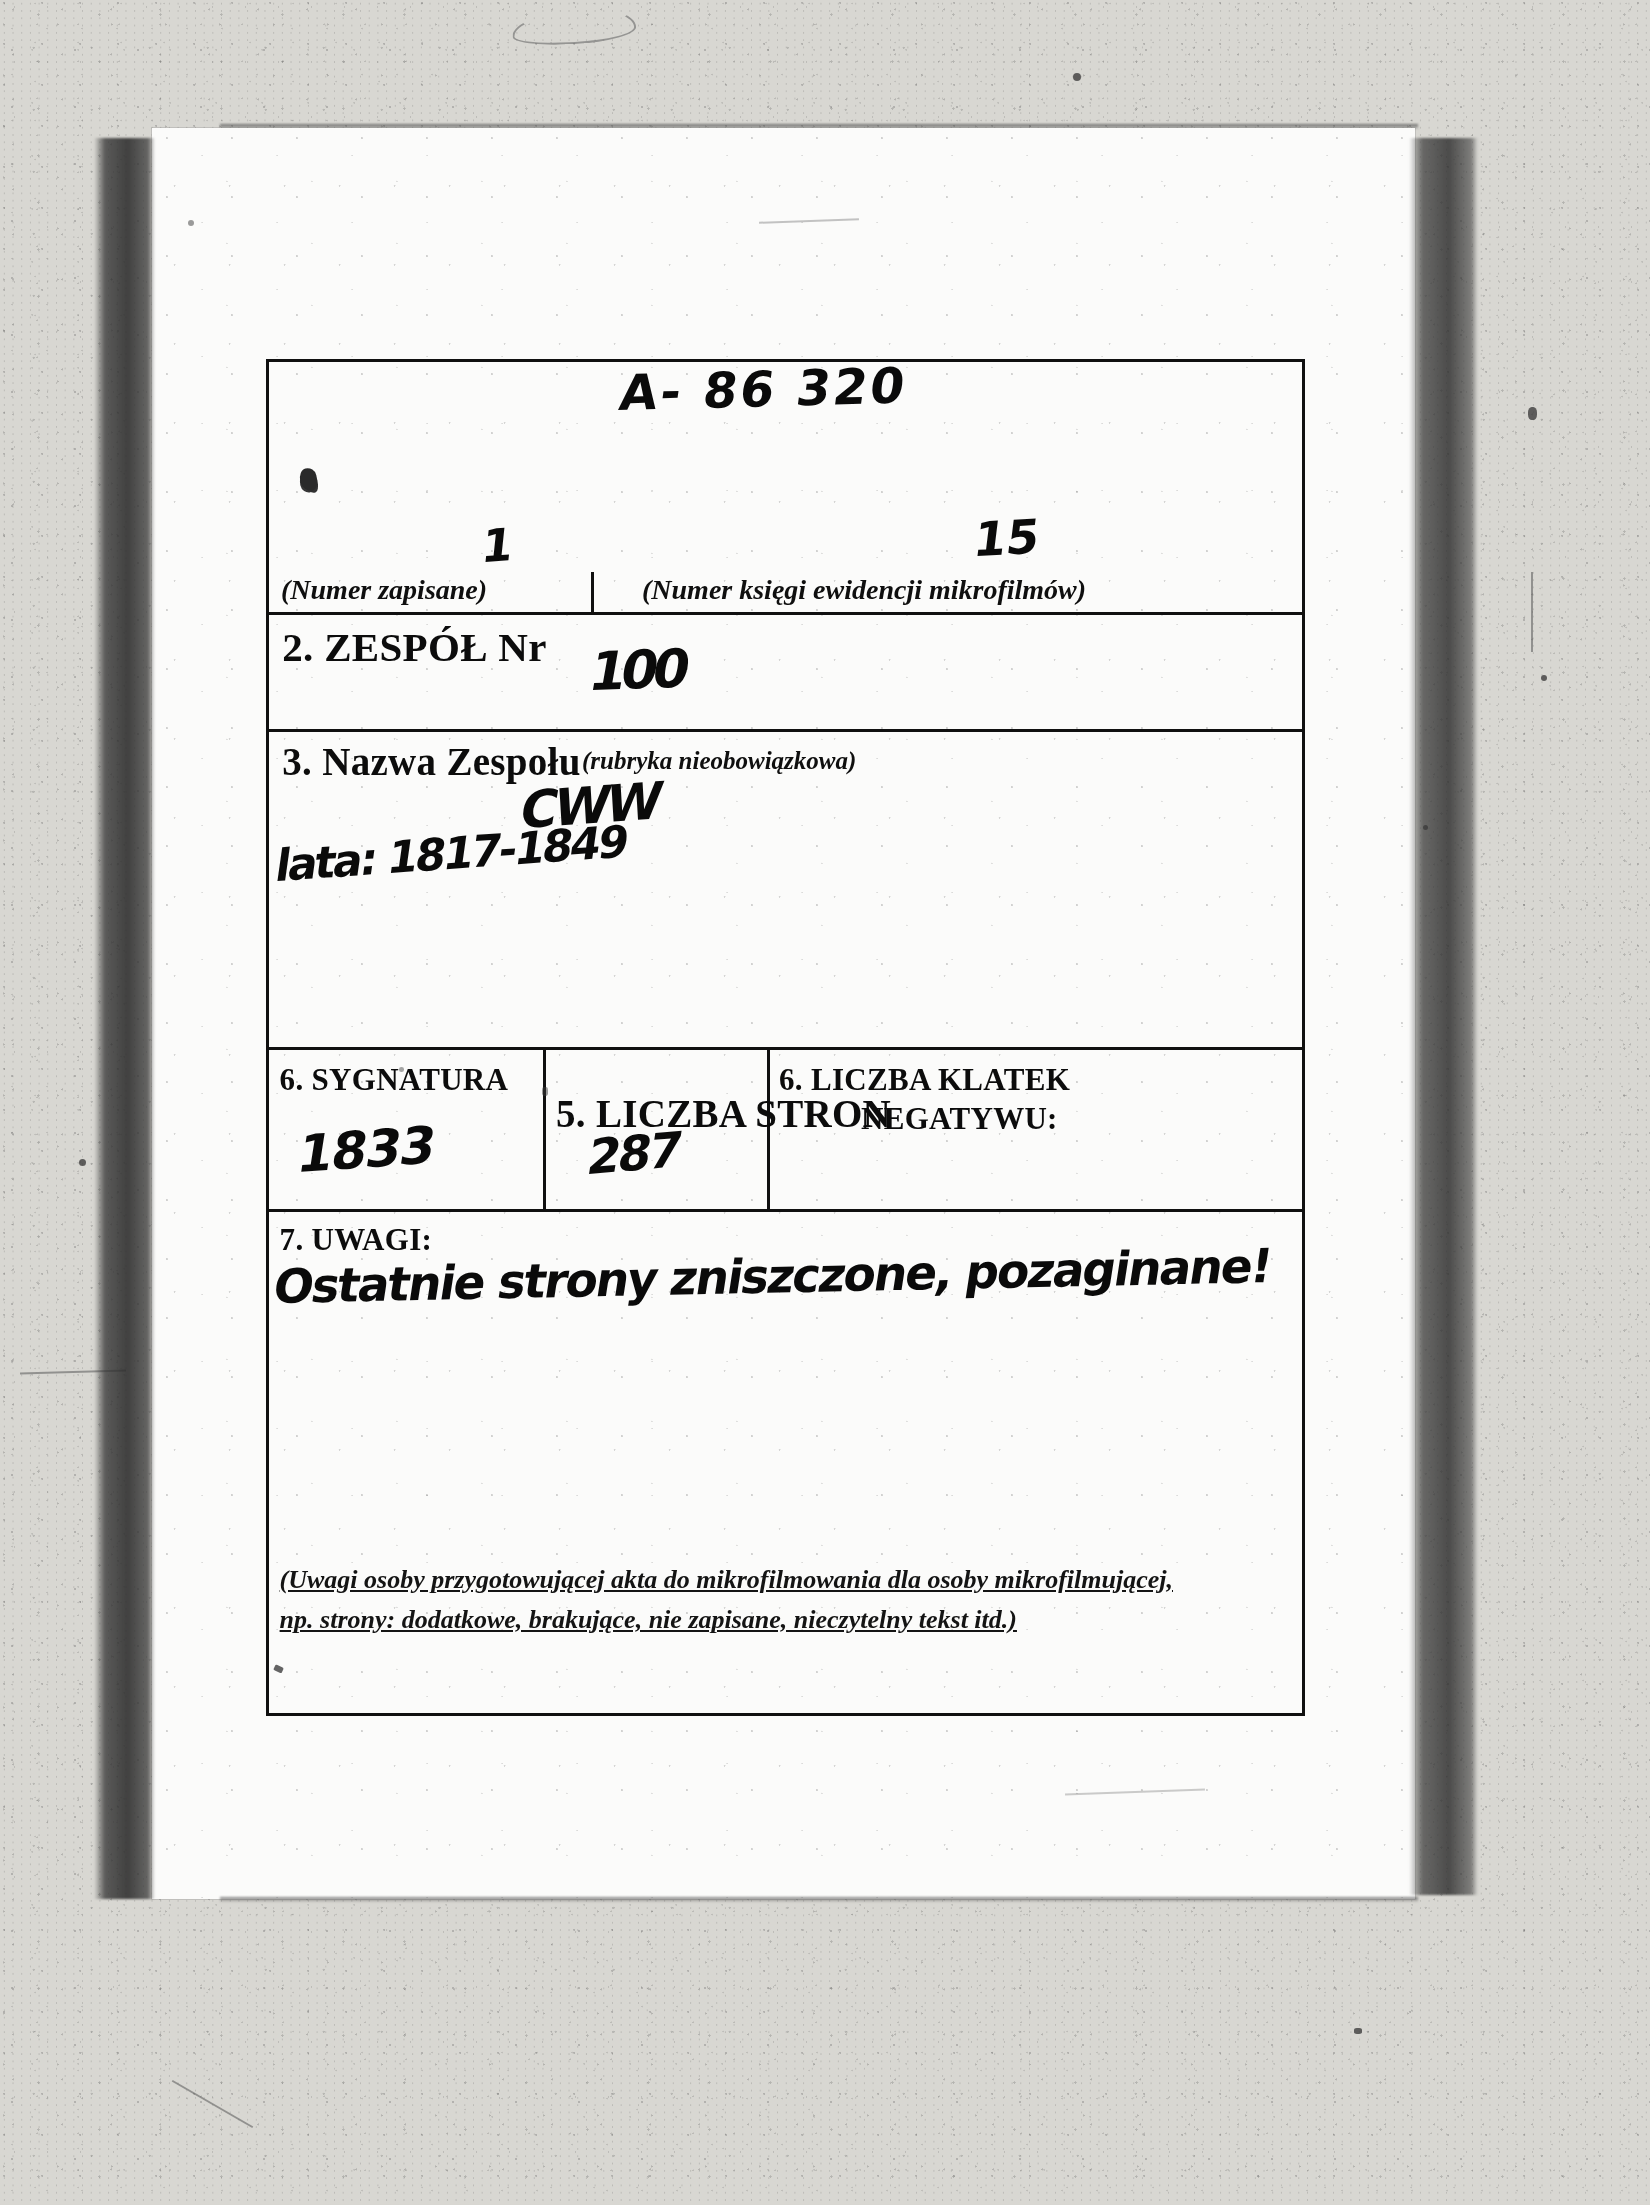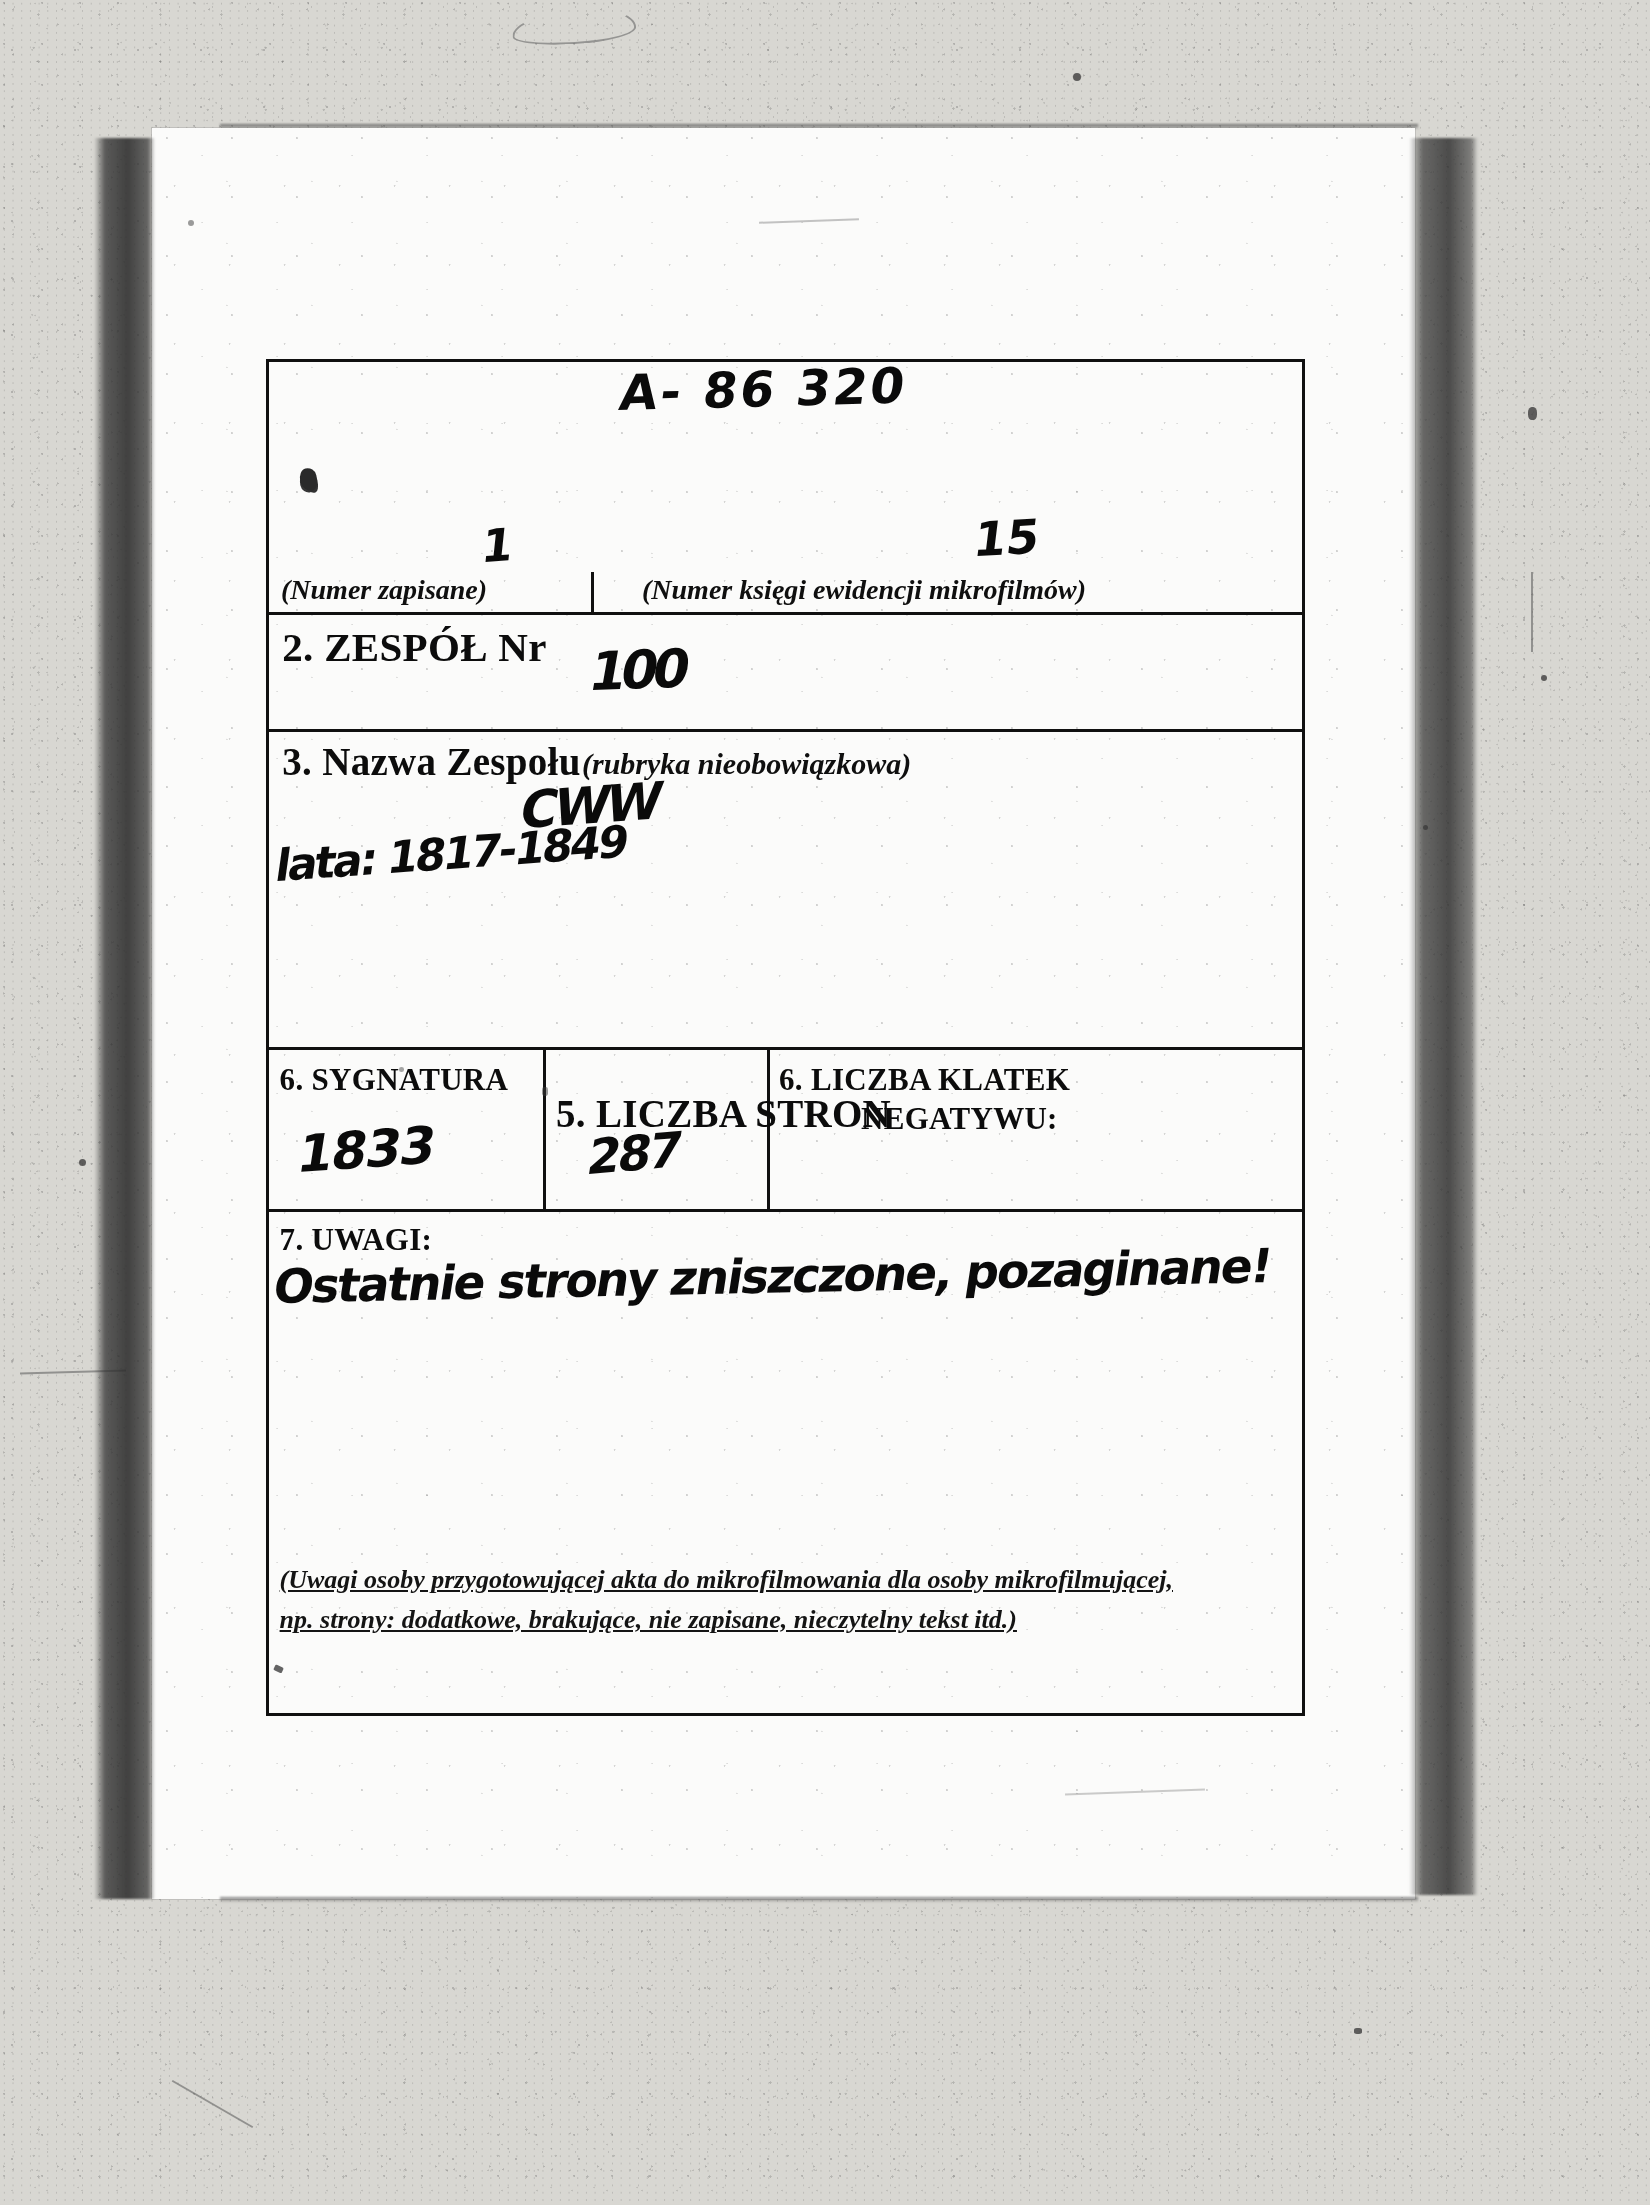--- a/index.html
+++ b/index.html
@@ -258,21 +258,21 @@
     <div class="caption-italic" style="left:12px;top:212px;font-size:28px;">(Numer zapisane)</div>
 
     <div class="caption-italic" style="left:373px;top:212px;font-size:28px;">(Numer księgi ewidencji mikrofilmów)</div>
 
     <div class="row-label" style="left:13.3px;top:261px;font-size:41px;">2. ZESPÓŁ  Nr</div>
 
     <div class="hand" style="left:321px;top:279px;font-size:53px;letter-spacing:-5.3px;transform:rotate(-2deg) skewX(-12deg);">100</div>
 
     <div class="row-label" style="left:13.3px;top:377px;font-size:39px;">3. Nazwa Zespołu</div>
 
-    <div class="caption-italic" style="left:313px;top:385px;font-size:30px;">(rubryka nieobowiązkowa)</div>
+    <div class="caption-italic" style="left:313px;top:385px;font-size:25px;">(rubryka nieobowiązkowa)</div>
 
     <div class="hand" style="left:252px;top:419px;font-size:51px;letter-spacing:-4px;transform:rotate(-4deg) skewX(-14deg);">CWW</div>
 
     <div class="hand" style="left:6.7px;top:478px;font-size:44px;letter-spacing:-2.7px;transform:rotate(-4deg) skewX(-12deg);">lata: 1817-1849</div>
 
     <div class="row-label" style="left:10.6px;top:700px;font-size:31px;">6. SYGNATURA</div>
 
     <div class="row-label" style="left:287px;top:700px;font-size:39px;margin-top:29px;">5. LICZBA STRON</div>
 
     <div class="row-label" style="left:510px;top:700px;font-size:31px;text-align:center;">6. LICZBA  KLATEK</div>

